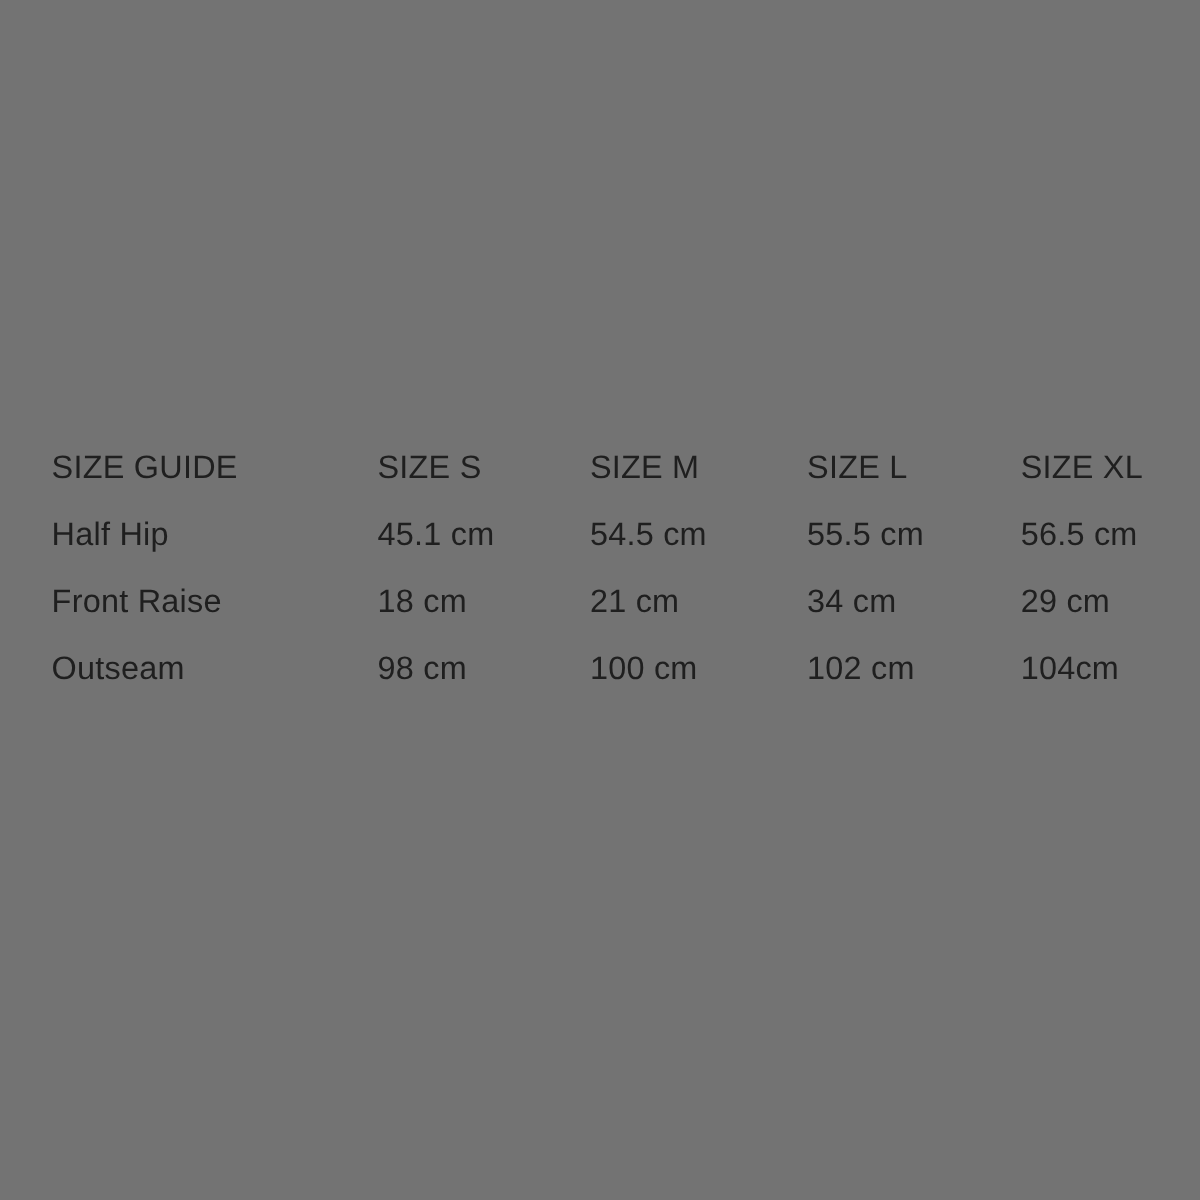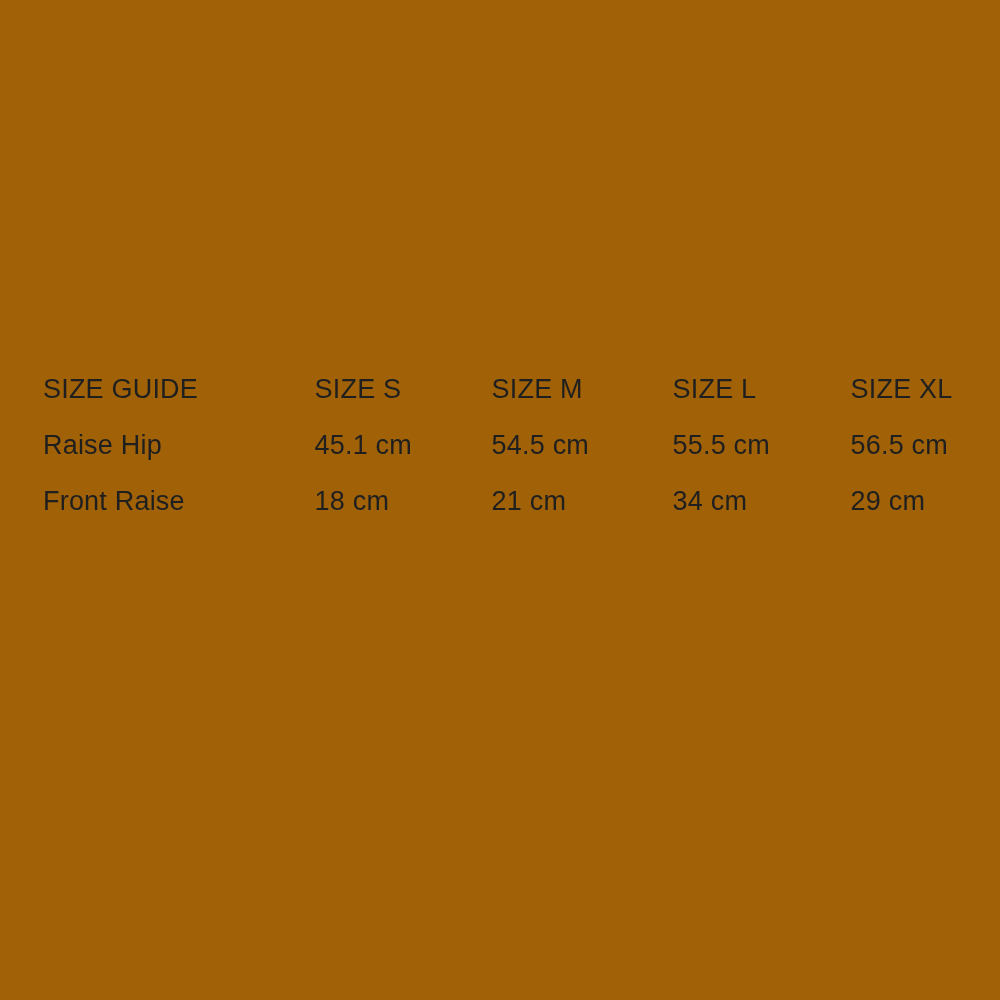--- a/index.html
+++ b/index.html
@@ -8,21 +8,21 @@
     background: #ffffff;
     width: 1000px;
     height: 1000px;
     overflow: hidden;
     font-family: "Liberation Sans", "DejaVu Sans", sans-serif;
   }
   .page {
     position: relative;
     width: 1000px;
     height: 1000px;
-    background: #a16207;
+    background: #737373;
   }
   .size-table-wrap {
     position: absolute;
     left: 43px;
     top: 361px;
   }
   table.size-table {
     border-collapse: collapse;
     border: none;
   }
@@ -59,29 +59,36 @@
       </colgroup>
       <tbody>
         <tr>
           <td>SIZE GUIDE</td>
           <td>SIZE S</td>
           <td>SIZE M</td>
           <td>SIZE L</td>
           <td>SIZE XL</td>
         </tr>
         <tr>
-          <td>Raise Hip</td>
+          <td>Half Hip</td>
           <td>45.1 cm</td>
           <td>54.5 cm</td>
           <td>55.5 cm</td>
           <td>56.5 cm</td>
         </tr>
         <tr>
           <td>Front Raise</td>
           <td>18 cm</td>
           <td>21 cm</td>
           <td>34 cm</td>
           <td>29 cm</td>
         </tr>
+        <tr>
+          <td>Outseam</td>
+          <td>98 cm</td>
+          <td>100 cm</td>
+          <td>102 cm</td>
+          <td>104cm</td>
+        </tr>
       </tbody>
     </table>
   </div>
 </div>
 
 </body></html>

